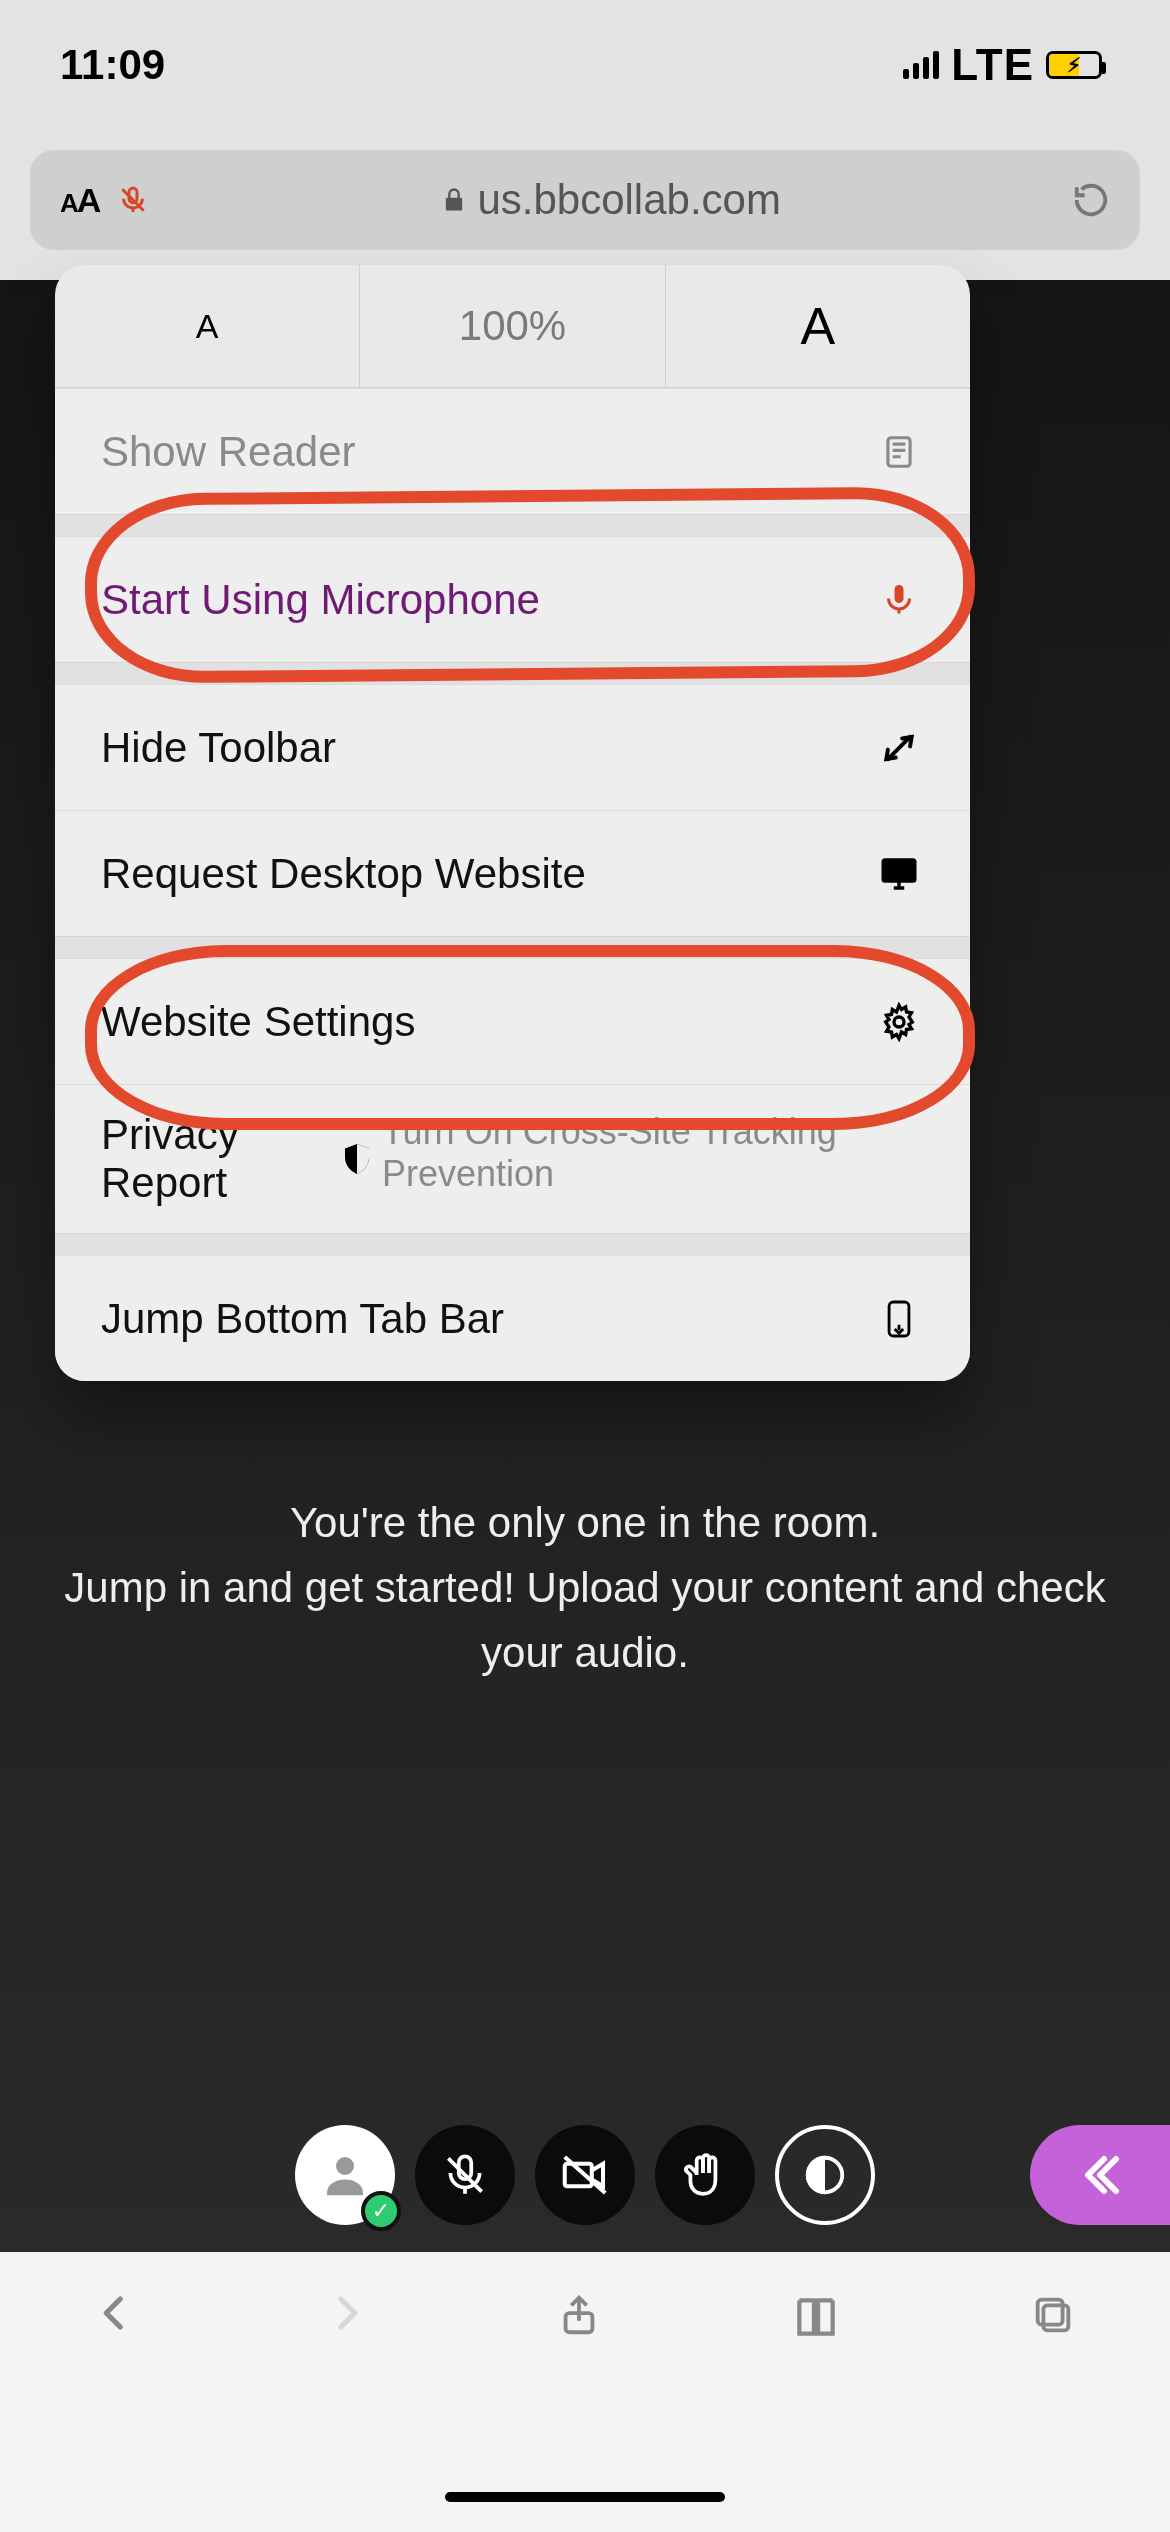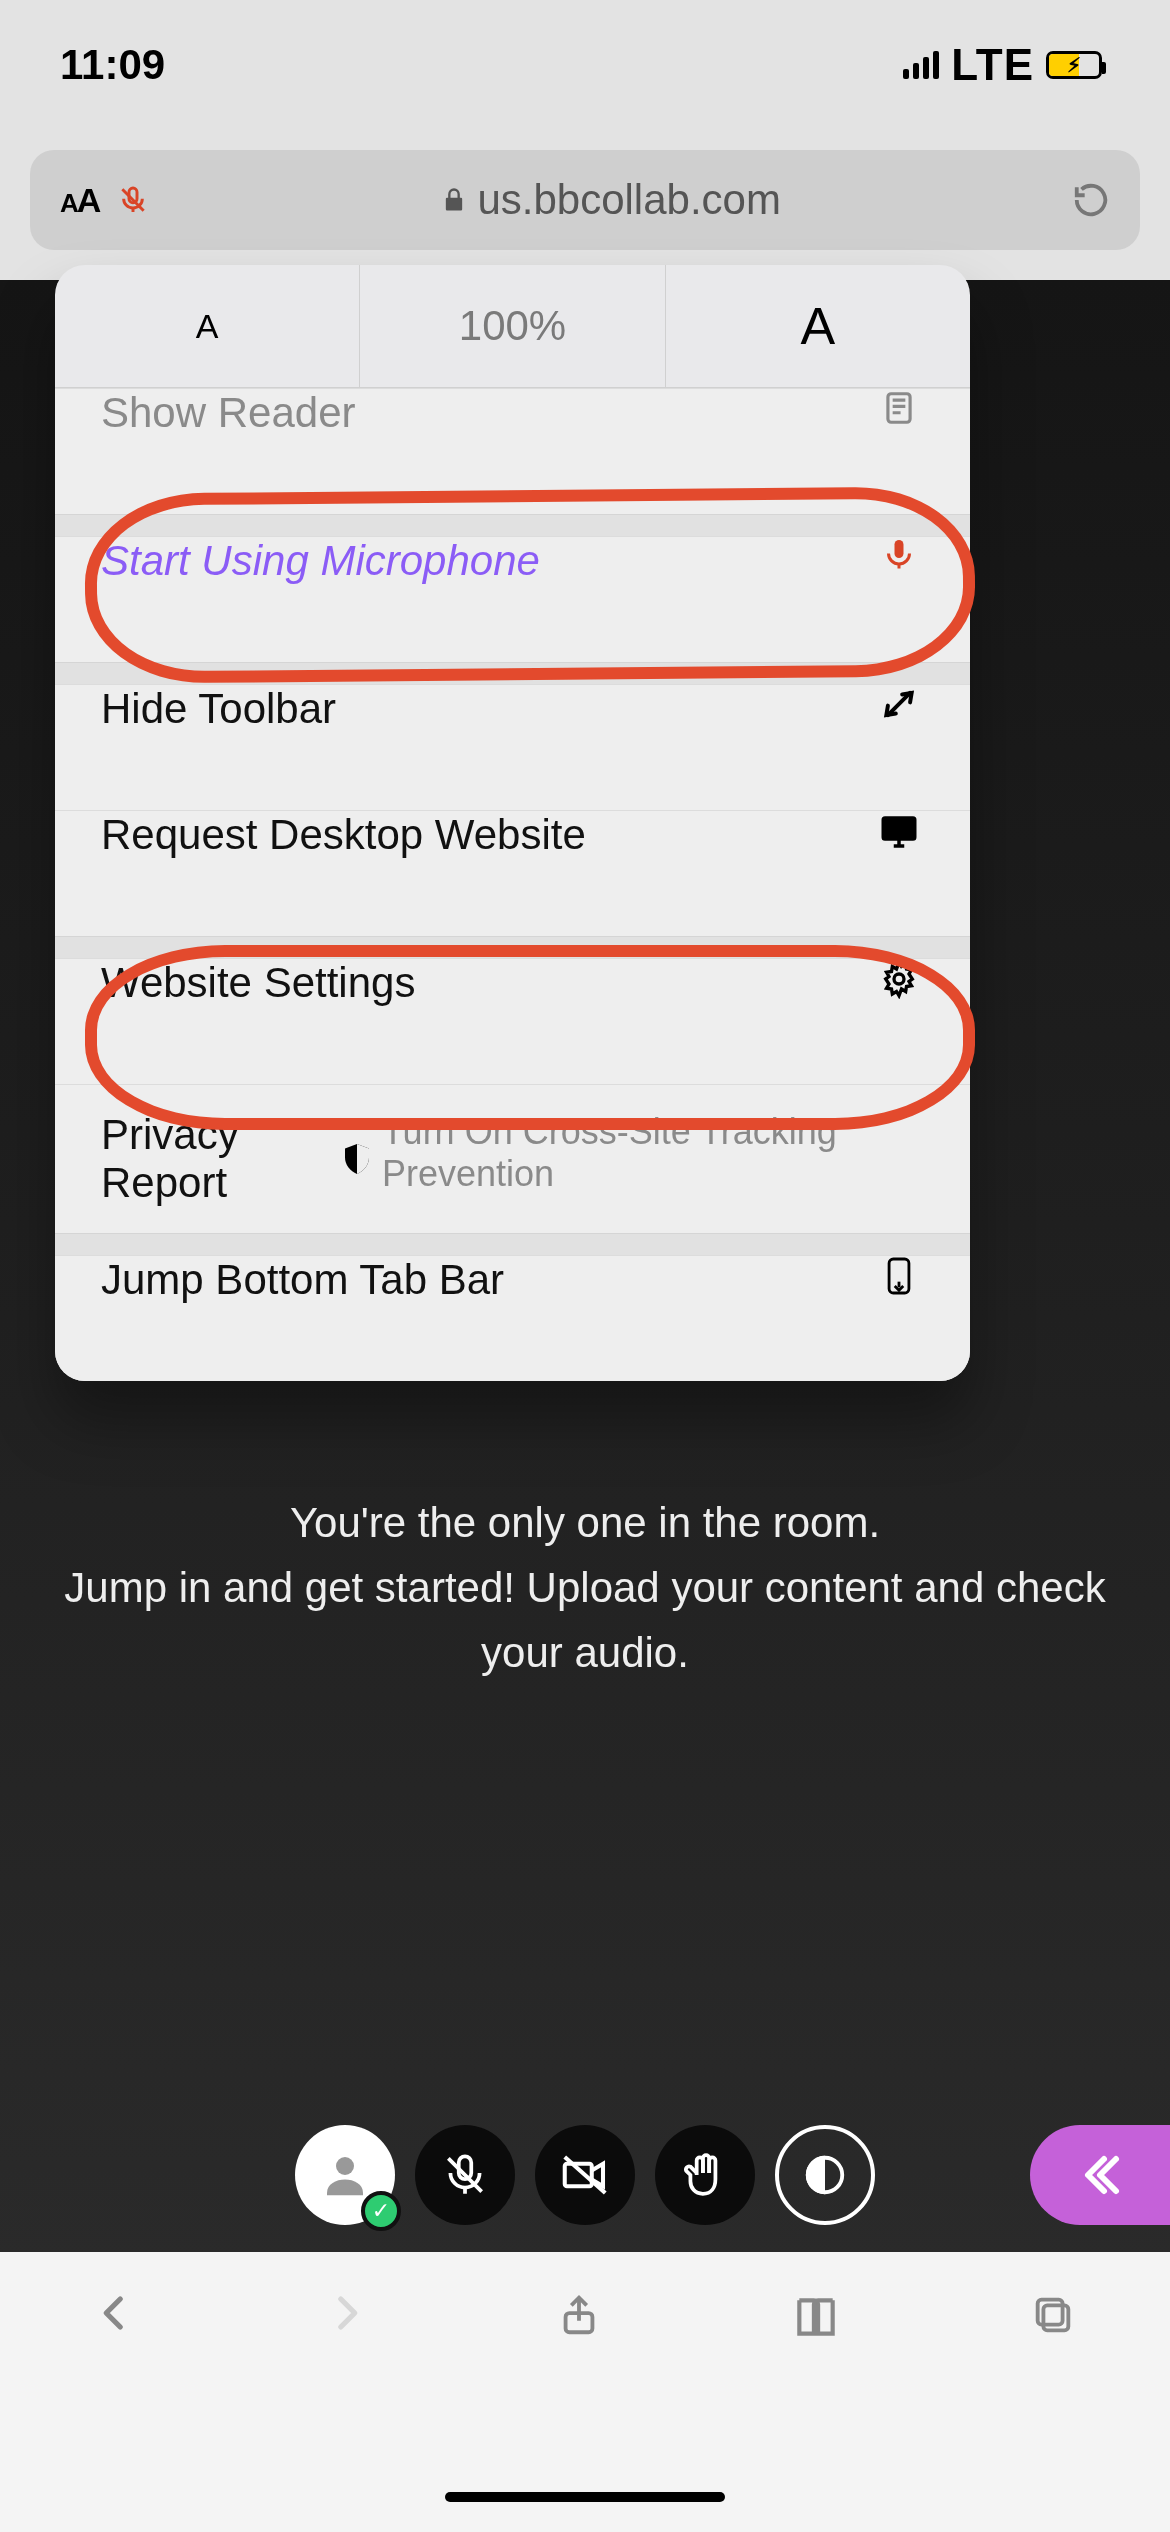--- a/index.html
+++ b/index.html
@@ -49,25 +49,25 @@
 
   
   .popover { position: absolute; top: 265px; left: 55px; width: 915px; background: #e9e9eb; border-radius: 30px; overflow: hidden; box-shadow: 0 40px 60px rgba(0,0,0,0.35); }
   .zoom-row { display: flex; height: 123px; border-bottom: 1px solid #d0d0d0; }
   .zoom-cell { flex: 1; display: flex; align-items: center; justify-content: center; font-size: 40px; color: #000; border-right: 1px solid #d0d0d0; }
   .zoom-cell:last-child { border-right: none; }
   .zoom-cell.small-a { font-size: 34px; font-weight: 500; }
   .zoom-cell.big-a { font-size: 52px; font-weight: 500; }
   .zoom-cell.pct { color: #7a7a7a; font-size: 42px; }
 
-  .row { display: flex; justify-content: space-between; padding: 0 46px; min-height: 126px; border-top: 1px solid #dcdcdc; font-size: 42px; color: #111; background: #eeeeee; }
+  .row { display: flex; align-items: center; justify-content: space-between; padding: 0 46px; min-height: 126px; border-top: 1px solid #dcdcdc; font-size: 42px; color: #111; background: #eeeeee; }
   .row .ricon { font-size: 40px; color:#000; width: 50px; display:flex; justify-content:center; }
   .row.disabled { color: #8a8a8a; }
   .row.disabled .ricon { color:#8a8a8a; }
-  .row.red { color: #8b5cf6; font-style: italic; }
+  .row.red { color: #701a75; }
   .row.red .ricon { color: #d94426; }
   .gap { height: 22px; background: #e1e1e1; border-top:1px solid #d5d5d5; }
   .row.priv { flex-direction: row; align-items: stretch; justify-content: center; padding-top: 26px; padding-bottom: 26px; gap: 4px; }
   .priv-top { display:flex; justify-content:space-between; align-items:center; }
   .priv-sub { color:#8a8a8a; font-size: 36px; }
 
   
   .anno { position: absolute; border: 12px solid #e34a2d; border-radius: 90px / 70px; pointer-events: none; }
   .anno1 { top: 490px; left: 85px; width: 890px; height: 190px; transform: rotate(-0.5deg); border-radius: 120px / 90px; }
   .anno2 { top: 945px; left: 85px; width: 890px; height: 185px; border-radius: 140px / 85px; }

